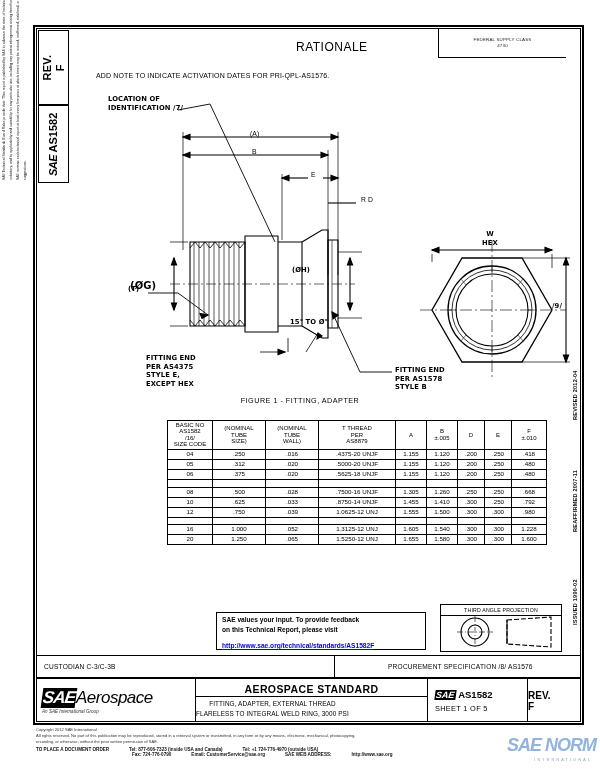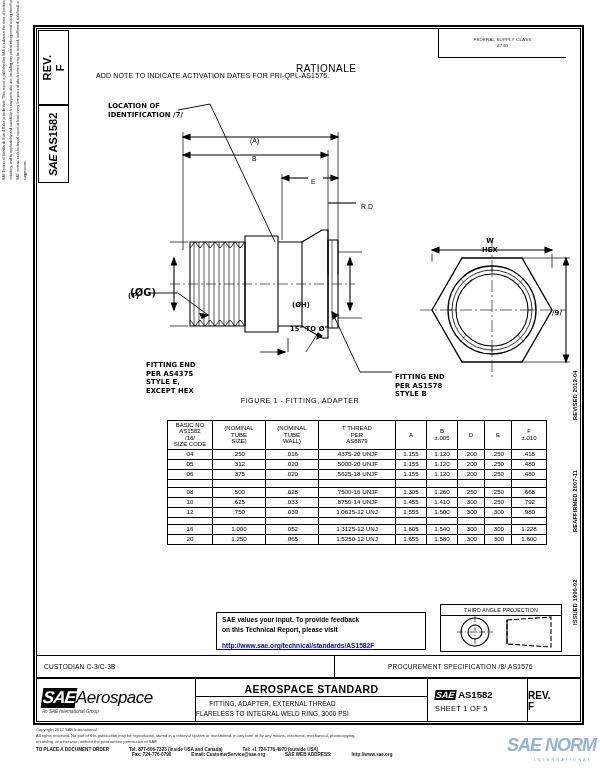--- a/index.html
+++ b/index.html
@@ -27,27 +27,27 @@
   .left-disc p{margin:0 0 1.6px 0;}
 
   
   .right-rev{position:absolute;font-size:5.6px;font-weight:bold;letter-spacing:.2px;white-space:nowrap;
        transform:rotate(-90deg);transform-origin:0 0;color:#111;}
 
   
   .fsc-box{position:absolute;left:438px;top:28px;width:128px;height:30px;border-left:1px solid #000;border-bottom:1px solid #000;border-right:0;
      box-sizing:border-box;display:flex;align-items:center;justify-content:center;text-align:center;}
   .fsc-box span{font-size:4.4px;line-height:1.35;color:#222;letter-spacing:.2px;}
-  .rationale-title{position:absolute;left:260px;top:63px;font-size:10px;letter-spacing:.5px;padding-left:36px;}
+  .rationale-title{position:absolute;left:260px;top:40px;font-size:12px;letter-spacing:.5px;padding-left:36px;}
   .rationale-text{position:absolute;left:96px;top:72px;font-size:7px;letter-spacing:.15px;}
 
   
   .draw{position:absolute;left:70px;top:90px;width:500px;height:340px;}
   .lbl{position:absolute;font-size:6.8px;line-height:1.28;white-space:pre;letter-spacing:.1px;
-       font-family:"DejaVu Sans",sans-serif;font-weight:bold;margin-top:7px;}
+       font-family:"DejaVu Sans",sans-serif;font-weight:bold;}
   .lbl.reg{font-family:"Liberation Sans",sans-serif;font-weight:normal;}
 
   
   .fig-cap{position:absolute;width:100%;text-align:center;font-size:7.2px;letter-spacing:.5px;}
 
   
   table.dims{position:absolute;left:167px;top:420px;border-collapse:collapse;font-size:6.2px;
       font-family:"Liberation Sans",sans-serif;}
   table.dims td,table.dims th{border:1px solid #000;padding:0;text-align:center;vertical-align:middle;
       height:9px;font-weight:normal;line-height:1.08;}
@@ -241,21 +241,21 @@
       </g>
     </svg>
 
     <div class="lbl" style="left:38px;top:5px;">LOCATION OF<br>IDENTIFICATION /7/</div>
     <div class="lbl" style="left:58px;top:195px;">(T)</div>
     <div class="lbl reg" style="left:180px;top:40px;">(A)</div>
     <div class="lbl reg" style="left:182px;top:58px;">B</div>
     <div class="lbl reg" style="left:241px;top:81px;">E</div>
     <div class="lbl reg" style="left:291px;top:106px;">R D</div>
     
-    <div class="lbl" style="left:222px;top:204px;">(ØH)</div>
+    <div class="lbl" style="left:222px;top:176px;">(ØH)</div>
     <div class="lbl" style="left:412px;top:140px;text-align:center;">W<br>HEX</div>
     <div class="lbl" style="left:482px;top:212px;">/9/</div>
     <div class="lbl" style="left:220px;top:228px;">15° TO Ø°</div>
     <div class="lbl" style="left:76px;top:264px;">FITTING END<br>PER AS4375<br>STYLE E,<br>EXCEPT HEX</div>
     <div class="lbl" style="left:325px;top:276px;">FITTING END<br>PER AS1578<br>STYLE B</div>
   </div>
 
   <div class="lbl" style="position:absolute;left:130px;top:280px;font-size:10px;">(ØG)</div>
 
   <div class="fig-cap" style="top:396px;">FIGURE 1 - FITTING, ADAPTER</div>

